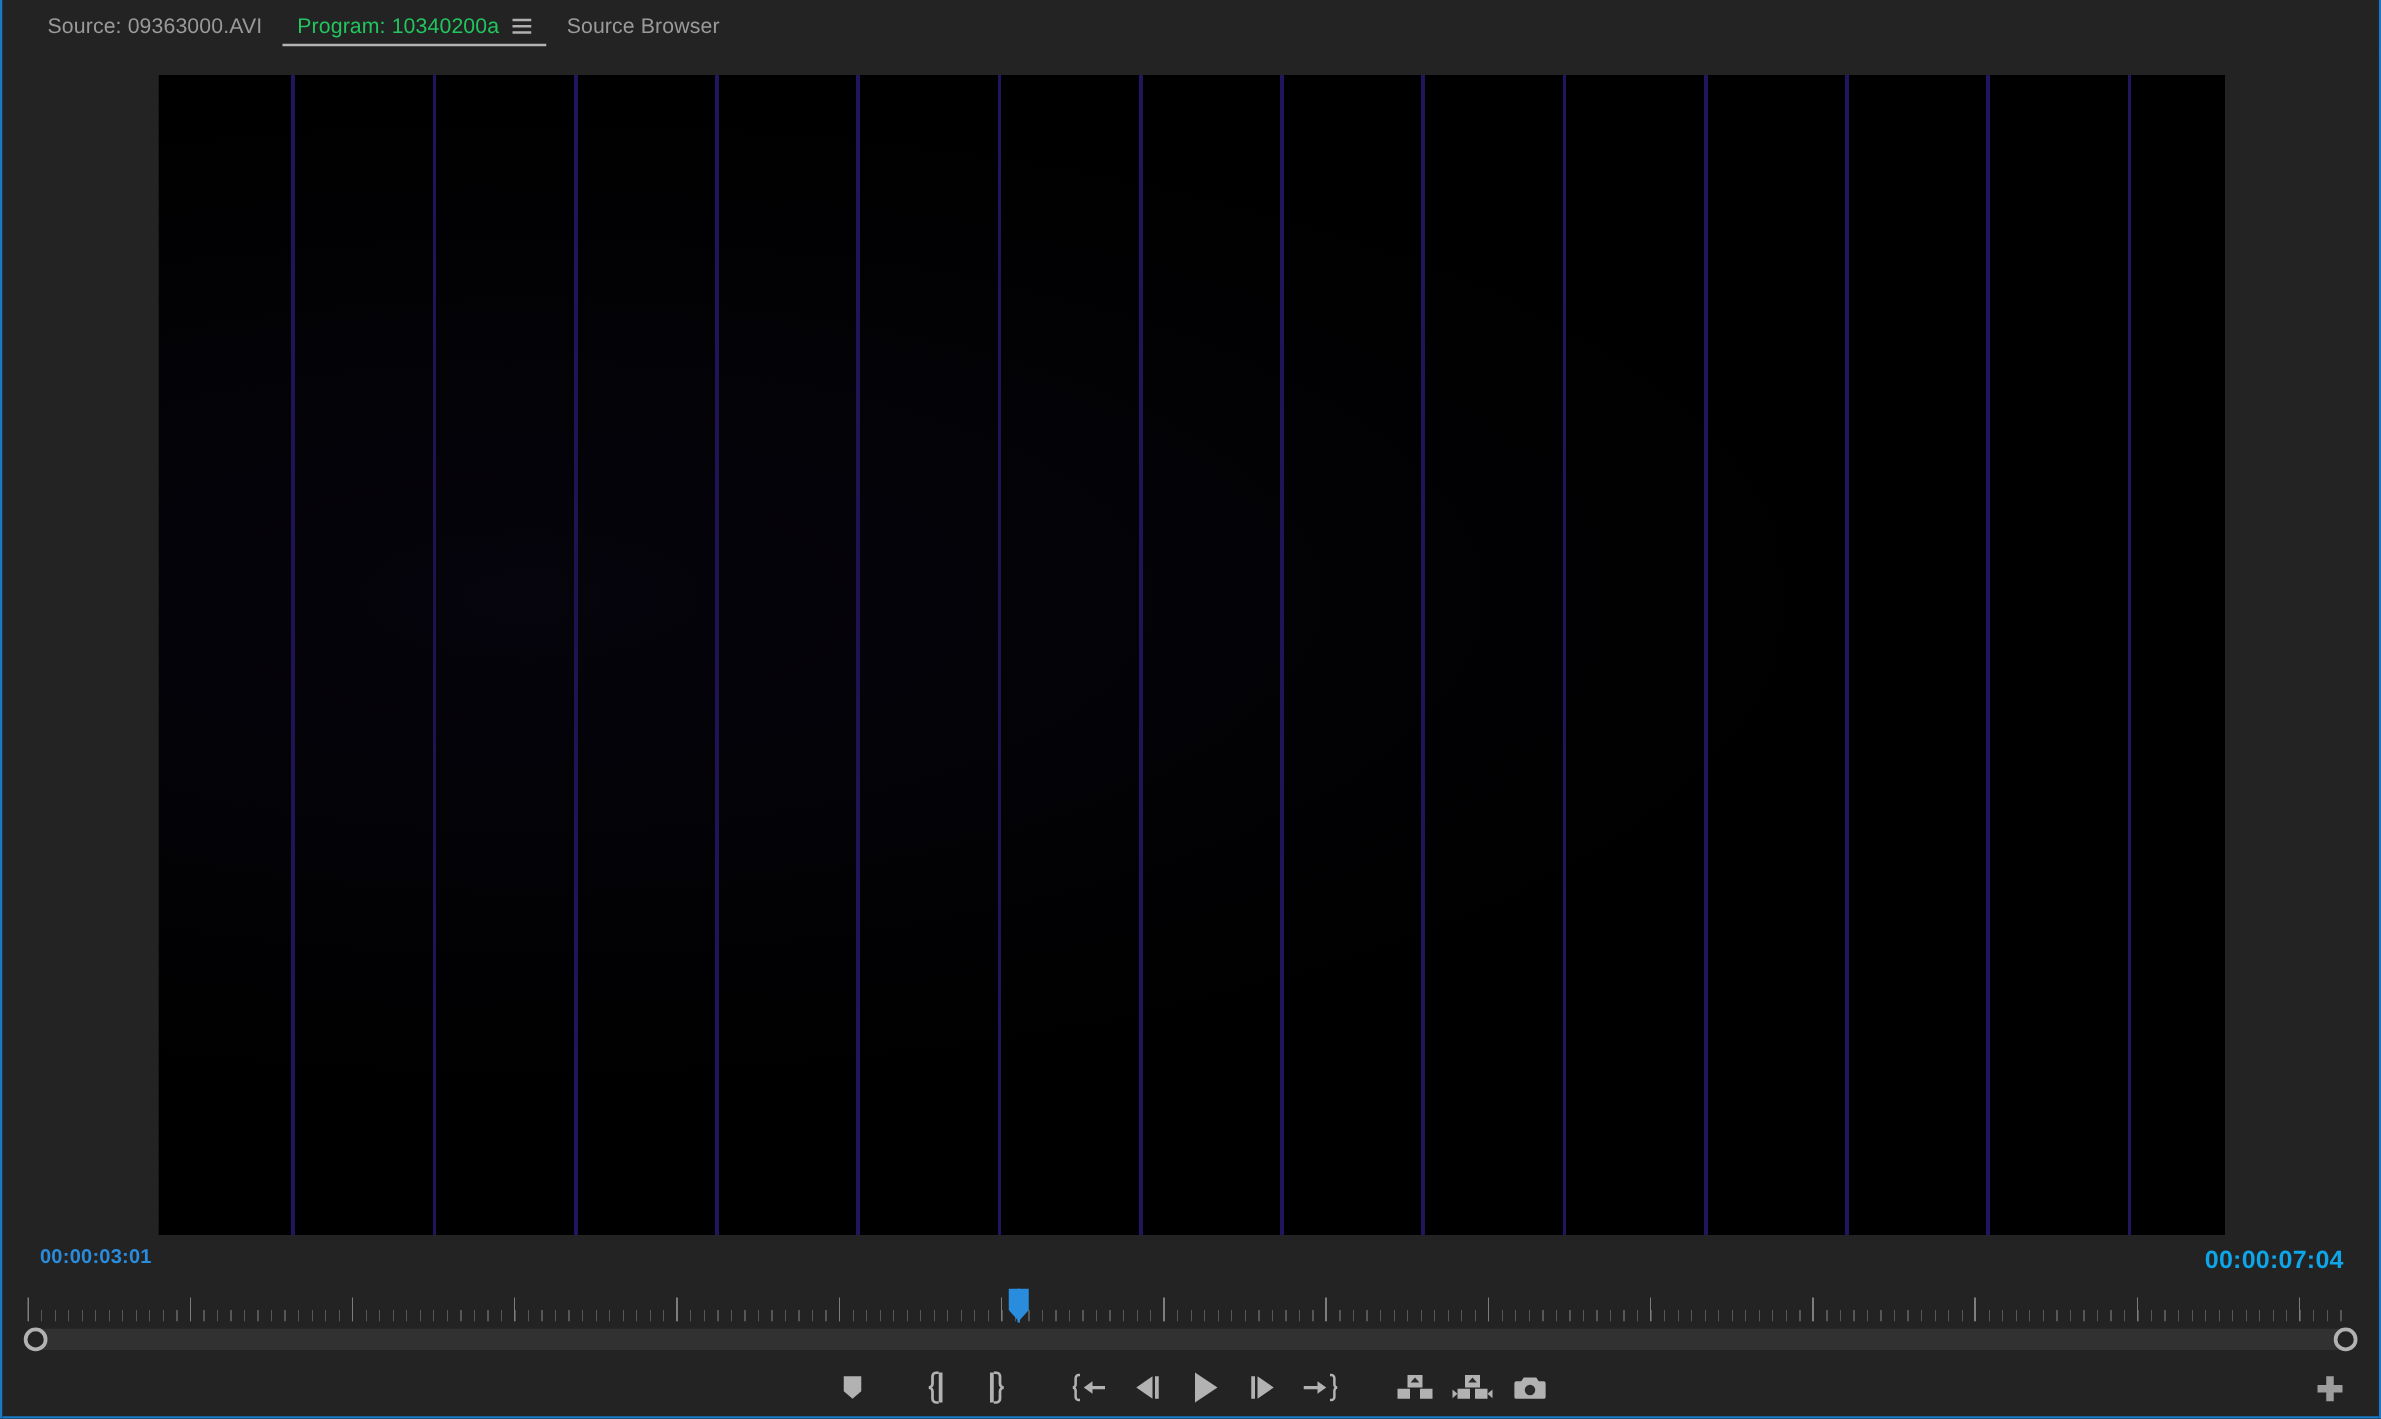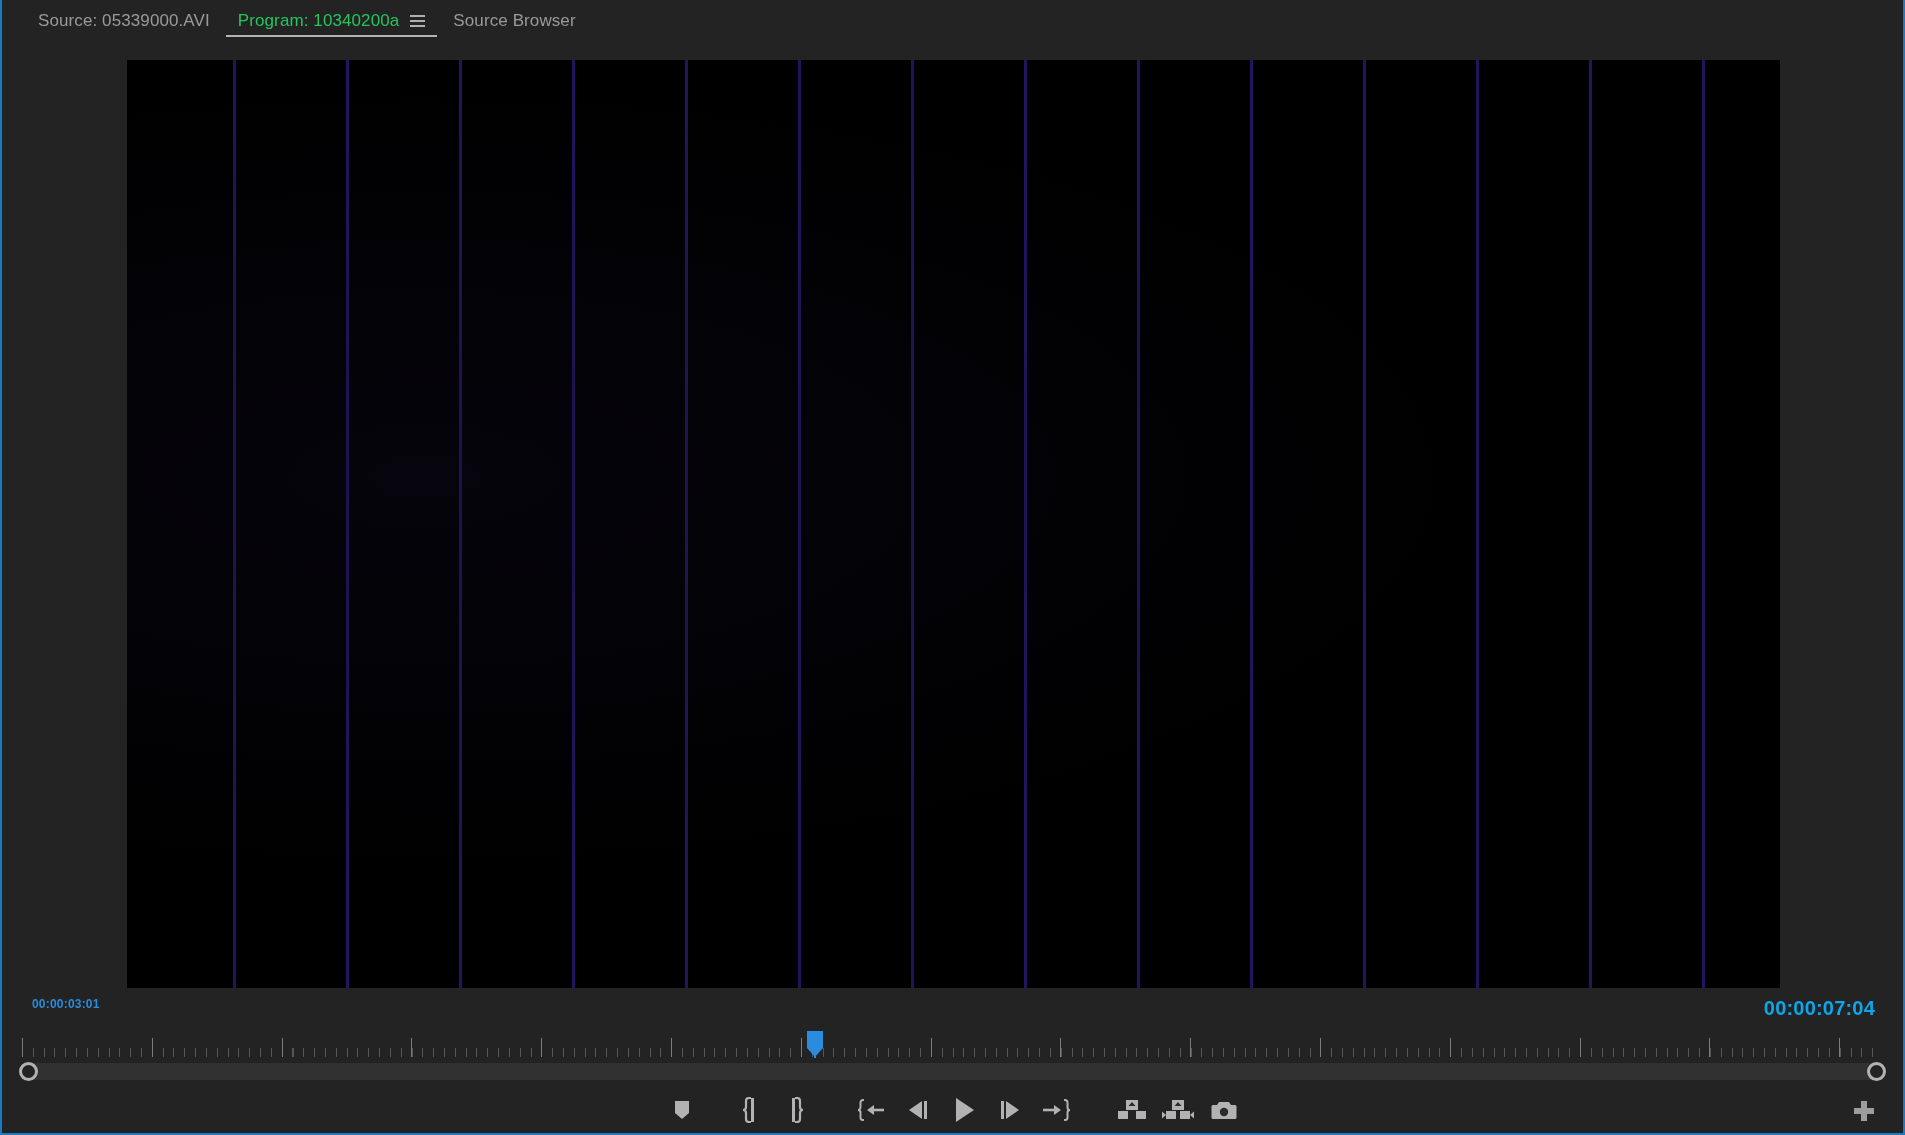--- a/index.html
+++ b/index.html
@@ -120,21 +120,21 @@
     position: absolute;
     left: 0; top: 988px;
     width: 100%;
     height: 42px;
     background: #232323;
   }
 
   .timecode-left {
     position: absolute;
     left: 30px; top: 9px;
-    font-size: 12px;
+    font-size: 16px;
     font-weight: bold;
     color: #2a8cdd;
     letter-spacing: 0.2px;
     font-family: "Liberation Sans", sans-serif;
   }
 
   .timecode-right {
     position: absolute;
     right: 28px; top: 9px;
     font-size: 20px;
@@ -272,21 +272,21 @@
   }
 </style>
 </head>
 <body>
 
 <div id="app">
 
   <div class="tabbar">
 
     <div class="tab">
-      <span>Source: 05339000.AVI</span>
+      <span>Source: 09363000.AVI</span>
     </div>
 
     <div class="tab active">
       <span>Program: 10340200a</span>
       <span class="tab-hamburger">
         <i></i>
           <i></i>
           <i></i>
       </span>
       <span class="tab-underline"></span>

